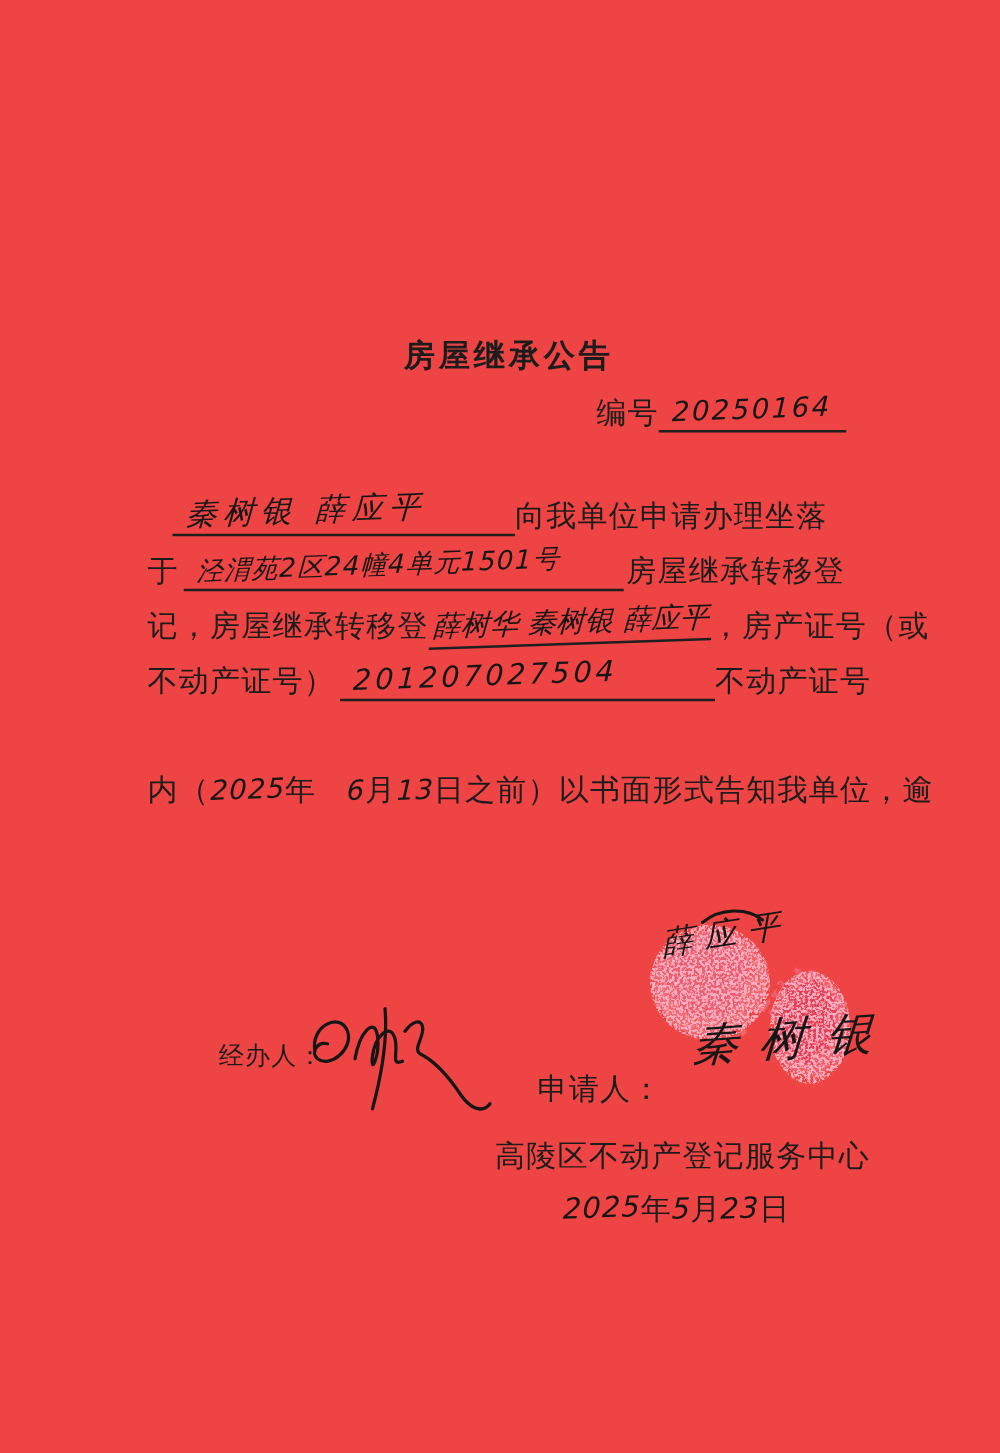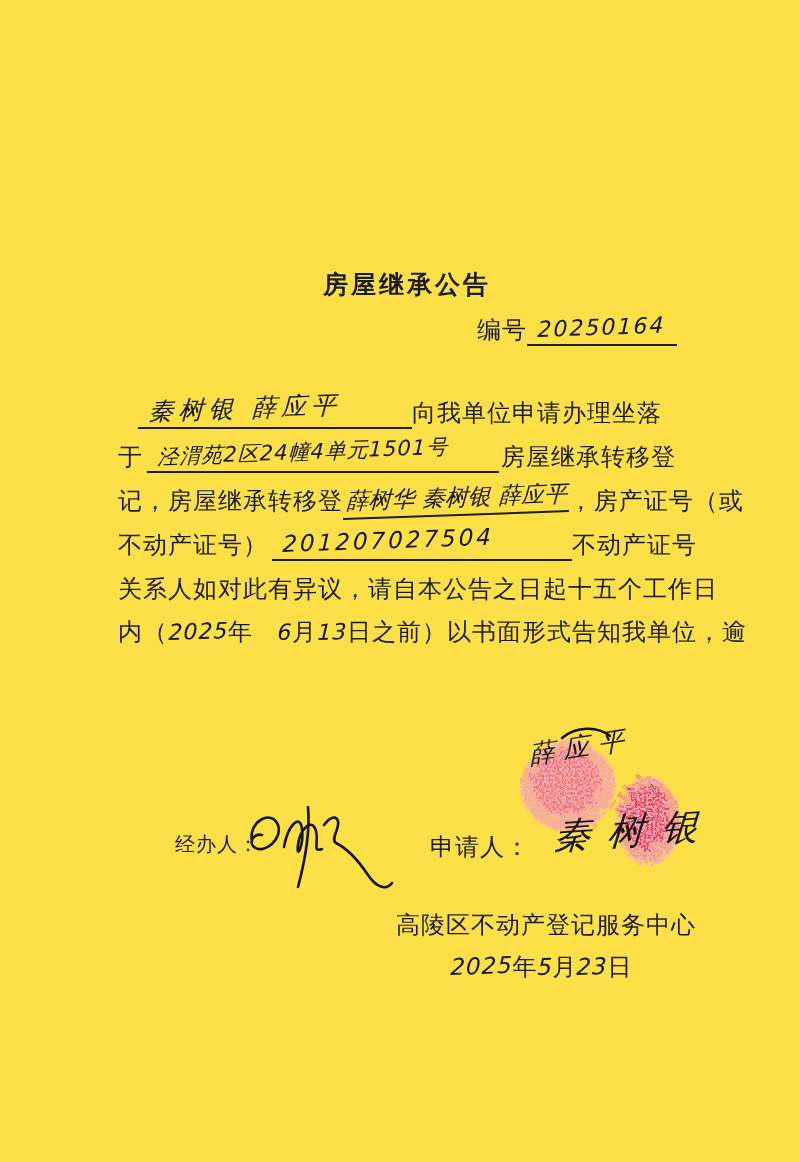--- a/index.html
+++ b/index.html
@@ -1,17 +1,17 @@
 <!DOCTYPE html>
 <html><head>
 <meta charset="utf-8">
 <style>
   html,body { margin:0; padding:0; background:#ffffff; }
   .page {
-    position:relative; width:800px; height:1162px; background:#fde047;
+    position:relative; width:800px; height:1162px; background:#ef4444;
     font-family:"DejaVu Sans","Liberation Sans",sans-serif;
     color:#1c1c1c; overflow:hidden;
   }
   .abs { position:absolute; white-space:nowrap; }
 
   
   .print { font-size:24px; letter-spacing:1px; }
   .title { font-size:25px; font-weight:bold; letter-spacing:3px; }
   .org   { font-size:24px; font-weight:normal; letter-spacing:1px; }
 
@@ -55,21 +55,21 @@
   #line4 .blank { width:300px; margin-left:4px; }
   #line4 .hand  { font-size:23px; letter-spacing:3px; }
   #line5 { top:573px; }
   #line6 { top:616px; }
   #line6 .hand { font-size:22px; }
   #line6 .gap-year  { display:inline-block; width:24px; }
   #line7 { top:660px; }
 
   #handler-label   { left:175px; top:831px; font-size:20px; }
   #handler-sig     { left:238px; top:795px; }
-  #applicant-label { left:430px; top:831px; font-size:24px; }
+  #applicant-label { left:430px; top:855px; font-size:24px; }
   #fingerprints    { left:500px; top:724px; }
   #applicant-sig-top {
     left:530px; top:738px; font-size:26px;
     transform:rotate(-9deg) skewX(-6deg); letter-spacing:9px;
   }
   #applicant-sig-bottom {
     left:552px; top:812px; font-size:37px;
     transform:rotate(-4deg) skewX(-8deg); letter-spacing:17px;
   }
 
@@ -98,21 +98,20 @@
   </div>
 
   <div id="line3" class="abs bodyline print">
     <span>记，房屋继承转移登</span><span class="hand underlined-hand">薛树华 秦树银 薛应平</span><span>，房产证号（或</span>
   </div>
 
   <div id="line4" class="abs bodyline print">
     <span>不动产证号）</span><span class="blank"><span class="hand">201207027504</span></span><span>不动产证号</span>
   </div>
 
-  <div id="line5" class="abs bodyline print">关系人如对此有异议，请自本公告之日起十五个工作日</div>
 
   <div id="line6" class="abs bodyline print">
     <span>内（</span><span class="hand">2025</span><span>年</span><span class="gap-year"></span><span class="hand">6</span><span>月</span><span class="hand">13</span><span>日之前）以书面形式告知我单位，逾</span>
   </div>
 
 
   <div id="handler-label" class="abs print">经办人：</div>
 
   <svg id="handler-sig" class="abs" width="160" height="105" viewBox="0 0 160 105">
     <g fill="none" stroke="#161616" stroke-width="2.6" stroke-linecap="round">

